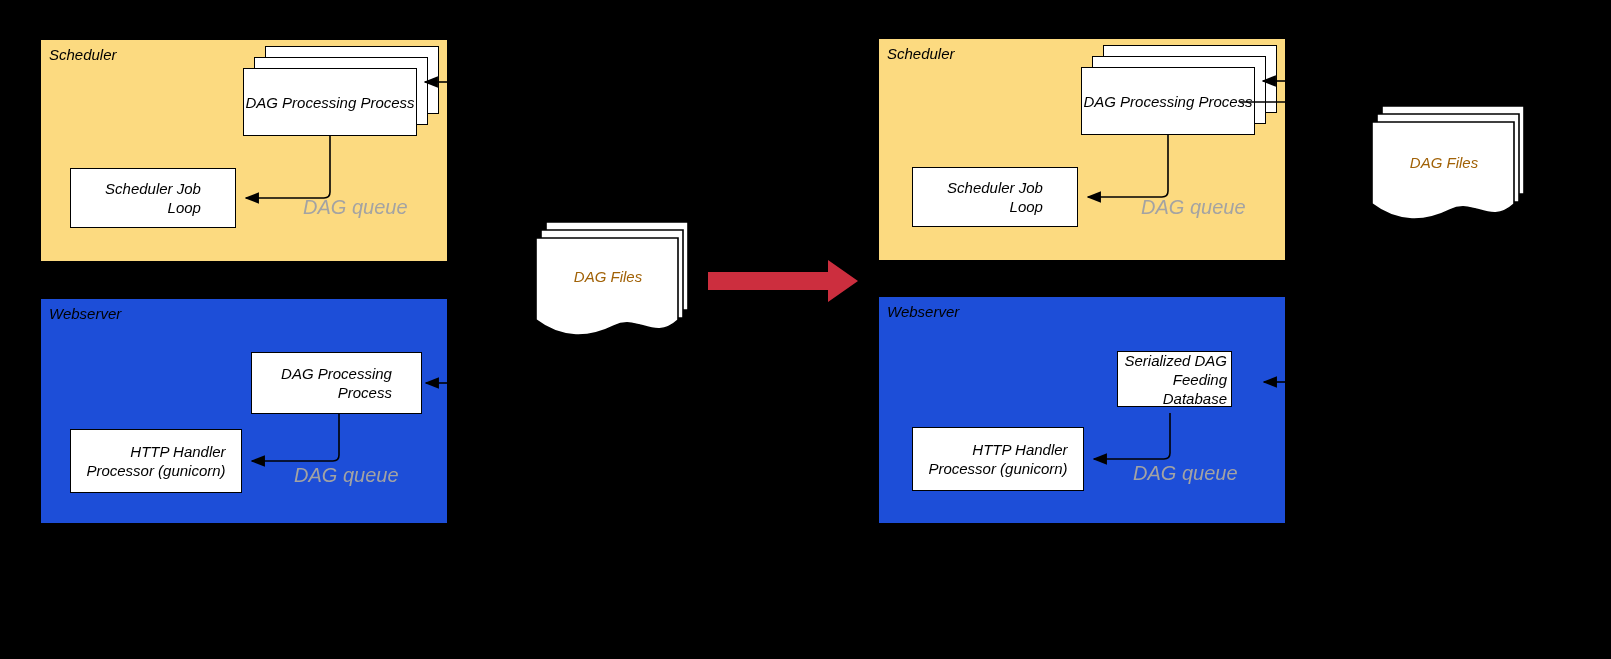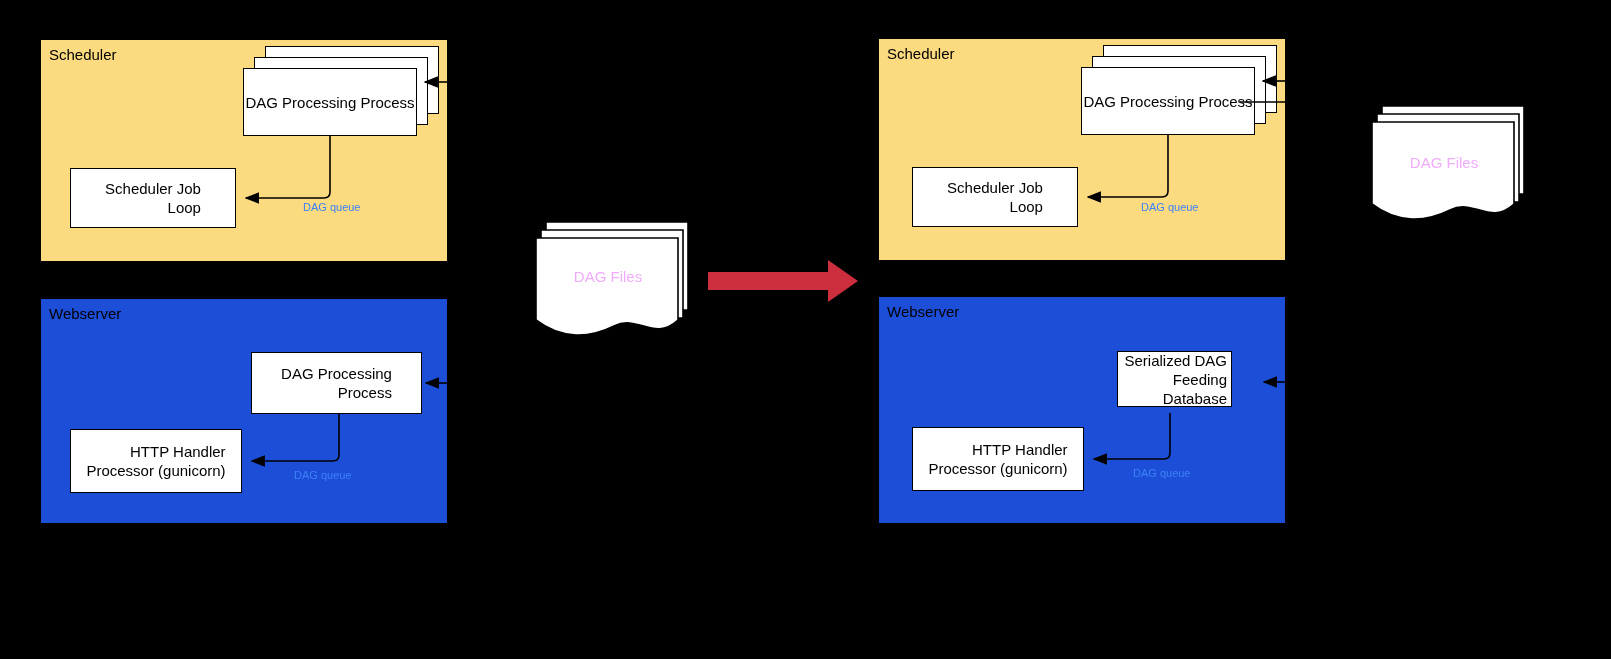--- a/index.html
+++ b/index.html
@@ -7,20 +7,21 @@
     padding: 0;
     background: #000000;
   }
   #canvas {
     position: relative;
     width: 1611px;
     height: 659px;
     background: #000000;
     font-family: "Liberation Sans", sans-serif;
     overflow: hidden;
+    font-style: italic;
   }
 
   
   .group-box {
     position: absolute;
     box-sizing: border-box;
     border: 1px solid #000000;
   }
   .group-box.scheduler { background: #FCDA80; }
   .group-box.webserver { background: #1d4ed8; }
@@ -79,35 +80,35 @@
     position: absolute;
     left: 0; top: 0;
     width: 1611px;
     height: 659px;
     pointer-events: none;
   }
 
   
   .edge-label {
     position: absolute;
-    font-size: 11px;
-    color: #3b82f6;
+    font-size: 20px;
+    color: #a3a3a3;
     white-space: nowrap;
     line-height: 18px;
   }
 
   
   .doc-wrap { position: absolute; }
   .doc-wrap svg { display: block; overflow: visible; }
   .doc-label {
     position: absolute;
     width: 100%;
     text-align: center;
     font-size: 15px;
-    color: #f0abfc;
+    color: #a16207;
     line-height: 18px;
   }
 
   
   .cyl-wrap { position: absolute; }
   .cyl-wrap svg { display: block; }
   .cyl-label {
     position: absolute;
     width: 100%;
     text-align: center;

